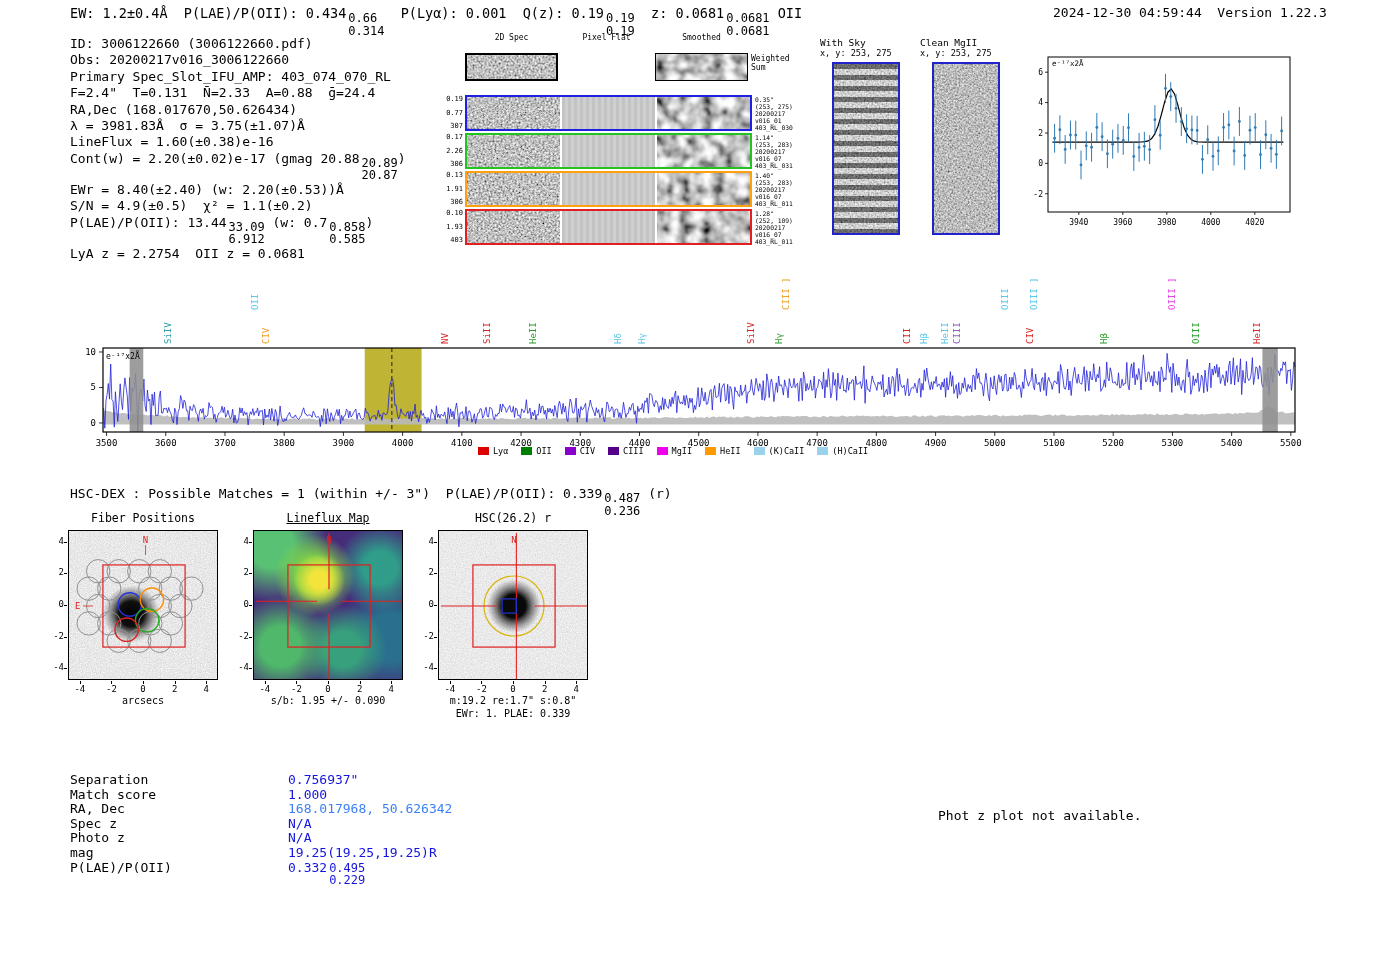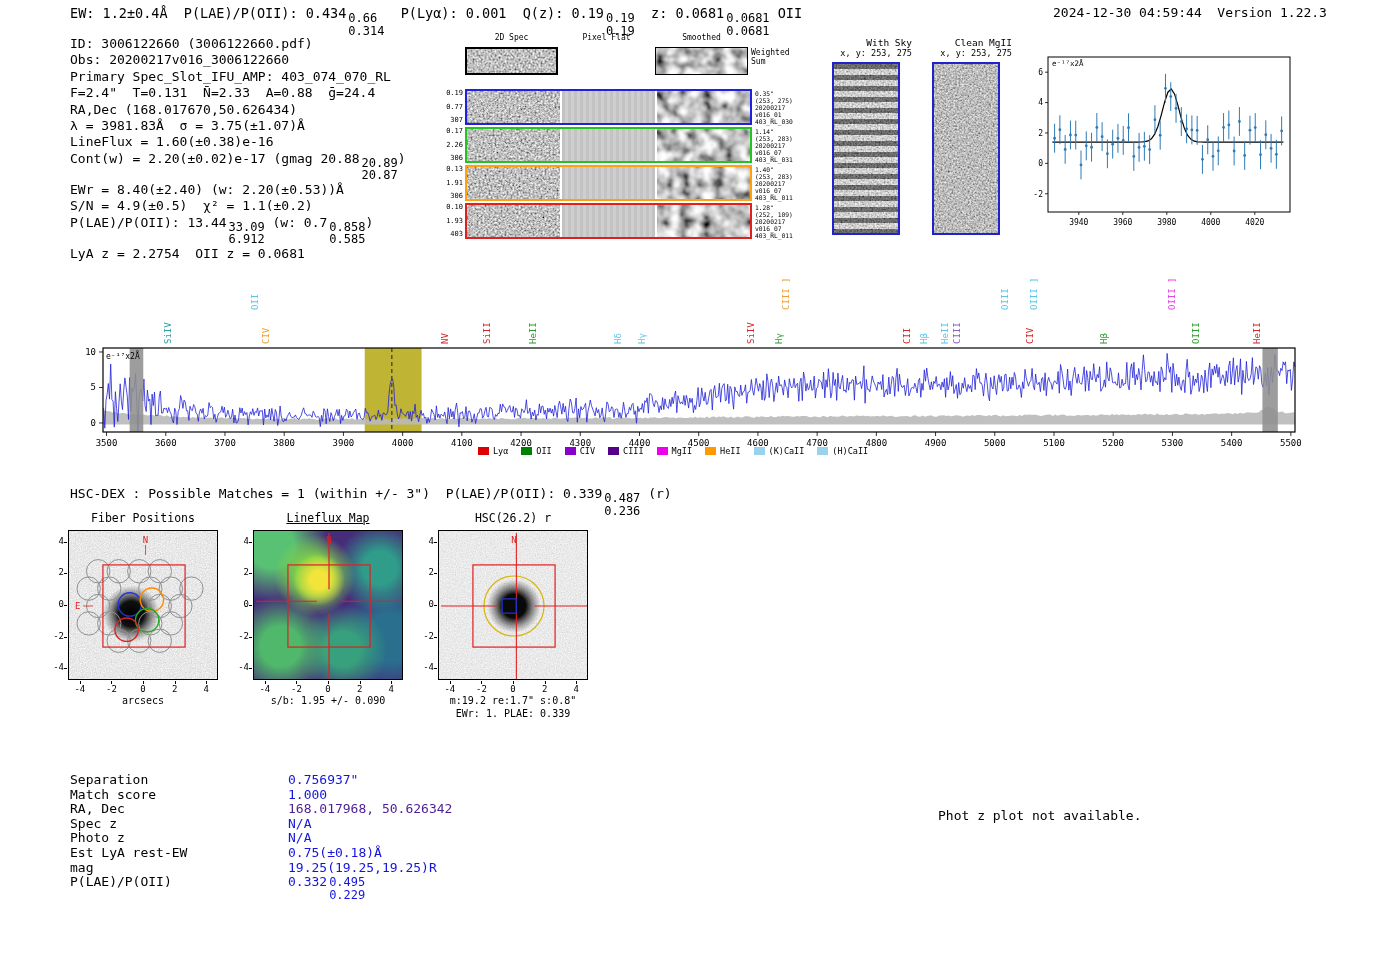--- a/index.html
+++ b/index.html
@@ -1,21 +1,21 @@
 <!DOCTYPE html>
 <html><head>
 <meta charset="utf-8">
 <style>
   *{margin:0;padding:0;box-sizing:border-box}
   html,body{background:#fff}
   body{width:1400px;height:953px;overflow:hidden;font-family:"DejaVu Sans Mono","Liberation Mono",monospace;color:#000}
   #page{position:relative;width:1400px;height:953px;background:#fff}
   .abs{position:absolute}
   .pre{white-space:pre}
-  .center{text-align:right}
+  .center{text-align:left}
   svg text{font-family:"DejaVu Sans Mono","Liberation Mono",monospace}
   .stack{display:inline-flex;flex-direction:column;line-height:1.05;font-size:12px;vertical-align:-4px;margin-left:2px}
   .stack span{display:block}
   #hdr-left{left:70px;top:5px;font-size:13.5px}
   #hdr-right{left:1053px;top:5px;font-size:13px}
   #info-block{left:70px;top:36px;font-size:13px;line-height:16.4px}
   #info-block .iline{white-space:pre}
   #spec2d{left:445px;top:33px;width:395px;height:230px}
   .s2d-colhdr{top:0;font-size:8px;text-align:center}
   #hsc-line{left:70px;top:486px;font-size:13px}
@@ -67,21 +67,21 @@
       <div class="iline" style="white-space: pre;"><span style="white-space: pre;">EWr = 8.40(±2.40) (w: 2.20(±0.53))Å</span></div>
       <div class="iline" style="white-space: pre;"><span style="white-space: pre;">S/N = 4.9(±0.5)  χ² = 1.1(±0.2)</span></div>
       <div class="iline" style="white-space: pre;"><span style="white-space: pre;">P(LAE)/P(OII): 13.44</span><span class="stack"><span>33.09</span><span>6.912</span></span><span style="white-space: pre;"> (w: 0.7</span><span class="stack"><span>0.858</span><span>0.585</span></span><span style="white-space: pre;">)</span></div>
       <div class="iline" style="white-space: pre;"><span style="white-space: pre;">LyA z = 2.2754  OII z = 0.0681</span></div>
     </div>
 
   <div id="spec2d" class="abs">
     <div class="s2d-colhdr abs" style="left:20px;width:93px">2D Spec</div>
     <div class="s2d-colhdr abs" style="left:115px;width:93px">Pixel Flat</div>
     <div class="s2d-colhdr abs" style="left:210px;width:93px">Smoothed</div>
-    <div id="s2d-rows" class="abs" style="left:0;top:14px">
+    <div id="s2d-rows" class="abs" style="left:0;top:20px">
         <div style="display: flex; align-items: stretch; margin-bottom: 14px;">
           <div style="width: 20px; display: flex; flex-direction: column; justify-content: space-between; align-items: flex-end; font-size: 7px; line-height: 7px; padding: 1px 2px 1px 0px;"></div>
           <div style="display: flex; gap: 2px; background: rgb(255, 255, 255);">
             <div style="width: 93px; height: 28px; overflow: hidden; border: 2px solid rgb(0, 0, 0);"><svg width="93" height="28">
                 <filter id="nf0" x="-5%" y="-5%" width="110%" height="110%">
                   <feTurbulence type="fractalNoise" baseFrequency="0.5" numOctaves="2" seed="3" stitchTiles="stitch" result="t"></feTurbulence>
                   <feColorMatrix in="t" type="matrix" values="0 0 0 1.35 -0.15 0 0 0 1.35 -0.15 0 0 0 1.35 -0.15 0 0 0 0 1"></feColorMatrix>
                 </filter>
                 <rect x="0" y="0" width="93" height="28" filter="url(#nf0)"></rect>
               </svg></div>
@@ -623,21 +623,20 @@
       <div style="position: absolute; left: 412px; top: 535.8px; width: 22px; text-align: right; font-size: 9px;">4</div>
       <div style="position: absolute; left: 576.2px; top: 681px; width: 1px; height: 3px; background: rgb(0, 0, 0);"></div>
       <div style="position: absolute; left: 434px; top: 541.8px; width: 3px; height: 1px; background: rgb(0, 0, 0);"></div>
       <div style="position: absolute; left: 403px; top: 695px; width: 220px; text-align: center; font-size: 10px;">m:19.2 re:1.7" s:0.8"</div>
       <div style="position: absolute; left: 403px; top: 708px; width: 220px; text-align: center; font-size: 10px;">EWr: 1. PLAE: 0.339</div>
     </div>
 
   <div id="match-table" class="abs">
       <div class="mt-row"><span class="mt-label">Separation</span><span style="color: rgb(20, 20, 221);">0.756937"</span></div>
       <div class="mt-row"><span class="mt-label">Match score</span><span style="color: rgb(20, 20, 221);">1.000</span></div>
-      <div class="mt-row"><span class="mt-label">RA, Dec</span><span style="color: #4c1d95;">168.017968, 50.626342</span></div>
+      <div class="mt-row"><span class="mt-label">RA, Dec</span><span style="color: #3b82f6;">168.017968, 50.626342</span></div>
       <div class="mt-row"><span class="mt-label">Spec z</span><span style="color: rgb(20, 20, 221);">N/A</span></div>
       <div class="mt-row"><span class="mt-label">Photo z</span><span style="color: rgb(20, 20, 221);">N/A</span></div>
-      <div class="mt-row"><span class="mt-label">Est LyA rest-EW</span><span style="color: rgb(20, 20, 221);">0.75(±0.18)Å</span></div>
       <div class="mt-row"><span class="mt-label">mag</span><span style="color: rgb(20, 20, 221);">19.25(19.25,19.25)R</span></div>
       <div class="mt-row"><span class="mt-label">P(LAE)/P(OII)</span><span style="color: rgb(20, 20, 221);">0.332</span><span class="stack" style="color: rgb(20, 20, 221);"><span>0.495</span><span>0.229</span></span></div>
     </div>
   <div id="photz-note" class="abs">Phot z plot not available.</div>
 </div>
 
 </body></html>

